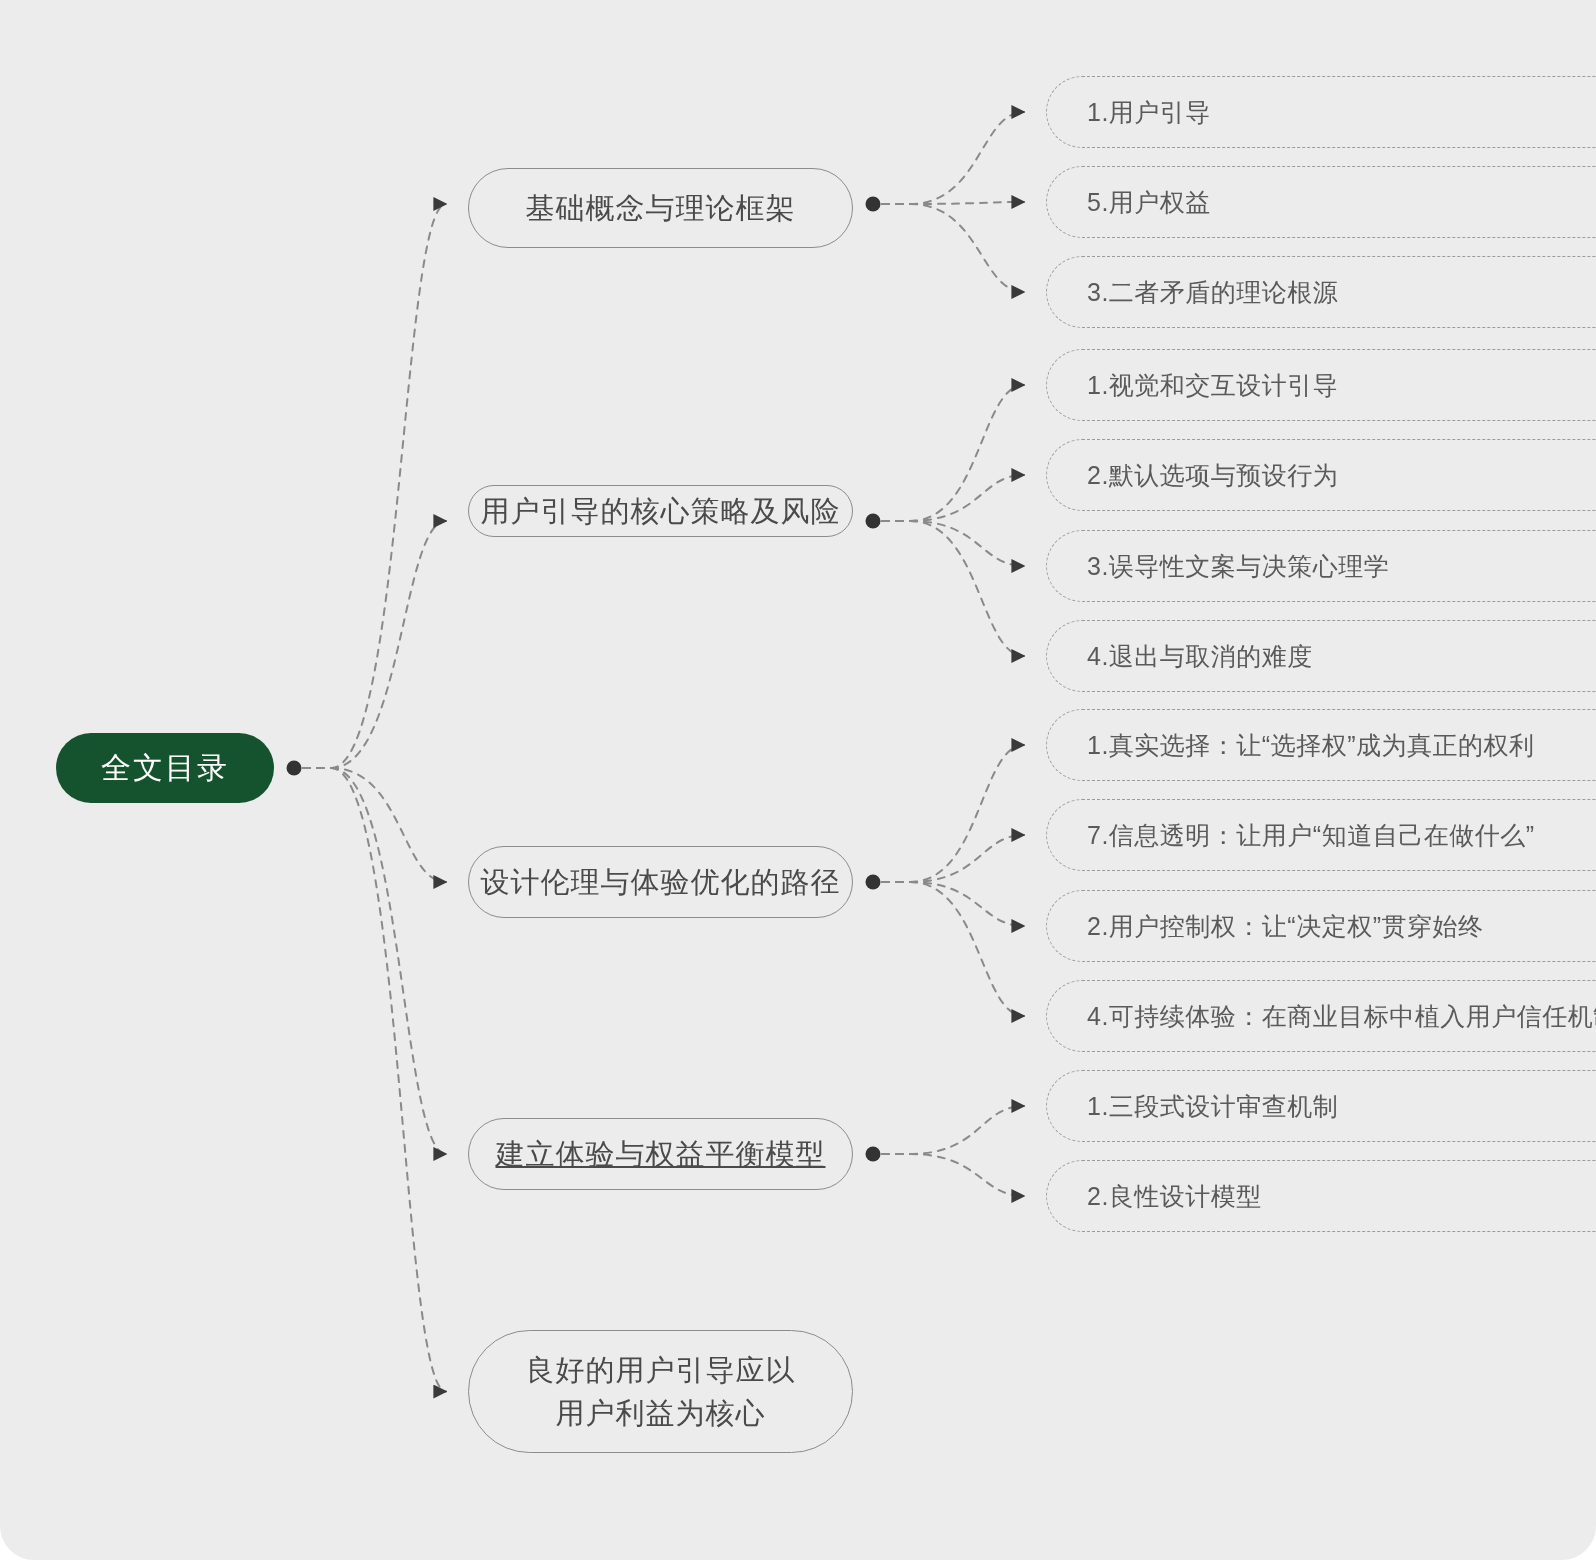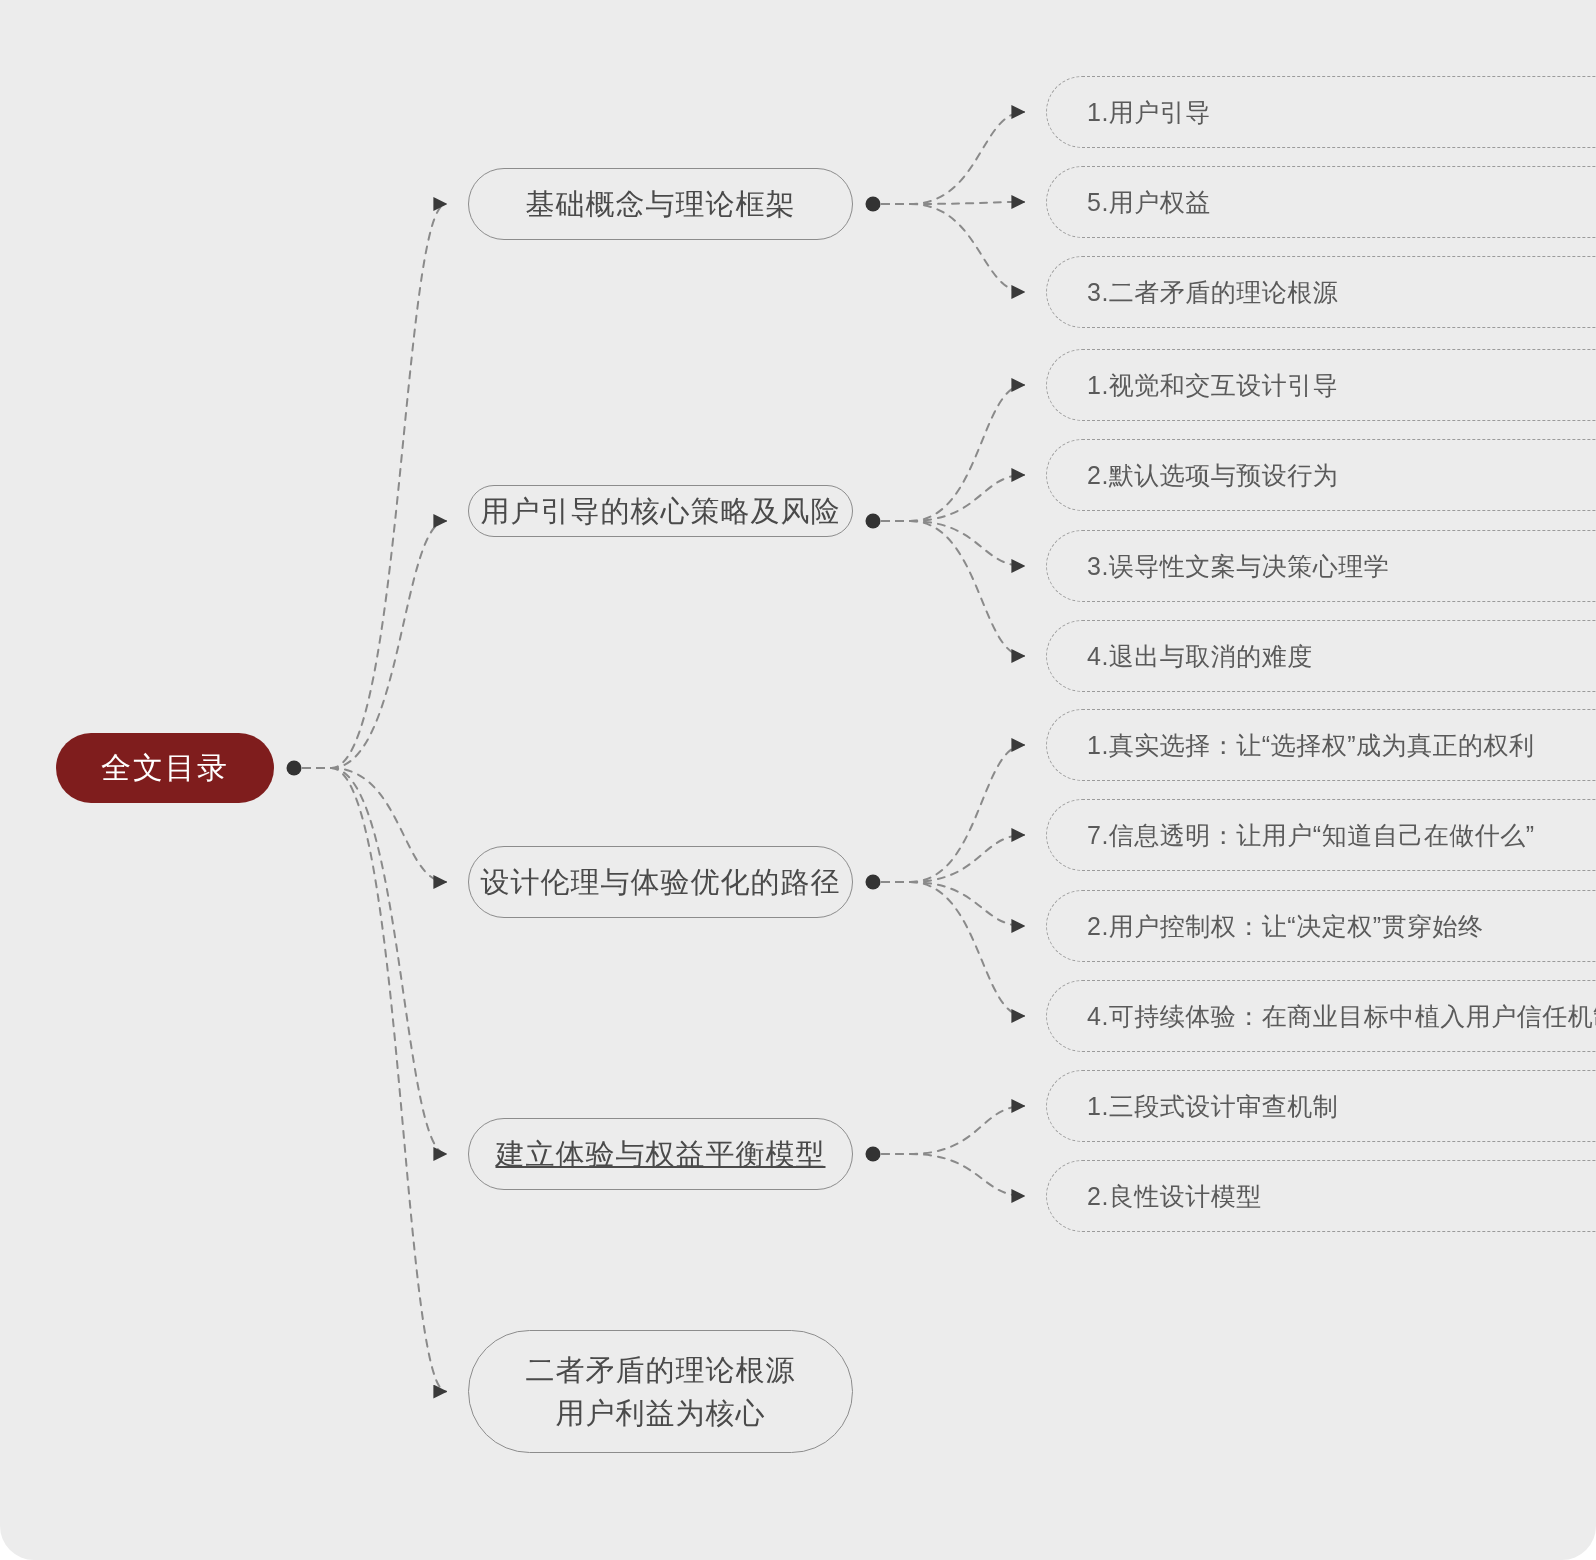--- a/index.html
+++ b/index.html
@@ -29,21 +29,21 @@
     position: absolute;
     box-sizing: border-box;
     display: flex;
     align-items: center;
     white-space: nowrap;
   }
 
   
   .node.root {
     justify-content: center;
-    background: #7f1d1d;
+    background: #14532d;
     border-radius: 999px;
     color: #ffffff;
     font-size: 30px;
     letter-spacing: 2px;
     font-weight: 400;
   }
   .node.root .label { color: #fff; }
 
   
   .node.branch {
@@ -110,21 +110,21 @@
         <circle cx="873" cy="204" r="7.5" fill="#333333"></circle>
         <circle cx="873" cy="521" r="7.5" fill="#333333"></circle>
         <circle cx="873" cy="882" r="7.5" fill="#333333"></circle>
         <circle cx="873" cy="1154" r="7.5" fill="#333333"></circle>
       </g>
   </svg>
   <div id="nodes">
       <div class="node root" style="left: 56px; top: 733px; width: 218px; height: 70px;">
         <span class="label">全文目录</span>
       </div>
-      <div class="node branch" style="left: 468px; top: 168px; width: 385px; height: 72px;">
+      <div class="node branch" style="left: 468px; top: 168px; width: 385px; height: 80px;">
         <span class="label">基础概念与理论框架</span>
       </div>
       <div class="node leaf" style="left: 1046px; top: 76px; width: 640px; height: 72px;">
         <span class="label">1.用户引导</span>
       </div>
       <div class="node leaf" style="left: 1046px; top: 166px; width: 640px; height: 72px;">
         <span class="label">5.用户权益</span>
       </div>
       <div class="node leaf" style="left: 1046px; top: 256px; width: 640px; height: 72px;">
         <span class="label">3.二者矛盾的理论根源</span>
@@ -162,17 +162,17 @@
       <div class="node branch" style="left: 468px; top: 1118px; width: 385px; height: 72px; text-decoration: underline;">
         <span class="label">建立体验与权益平衡模型</span>
       </div>
       <div class="node leaf" style="left: 1046px; top: 1070px; width: 640px; height: 72px;">
         <span class="label">1.三段式设计审查机制</span>
       </div>
       <div class="node leaf" style="left: 1046px; top: 1160px; width: 640px; height: 72px;">
         <span class="label">2.良性设计模型</span>
       </div>
       <div class="node branch" style="left: 468px; top: 1330px; width: 385px; height: 123px;">
-        <span class="label">二者矛盾的理论根源
+        <span class="label">良好的用户引导应以
 用户利益为核心</span>
       </div>
     </div>
 </div>
 
 </body></html>

